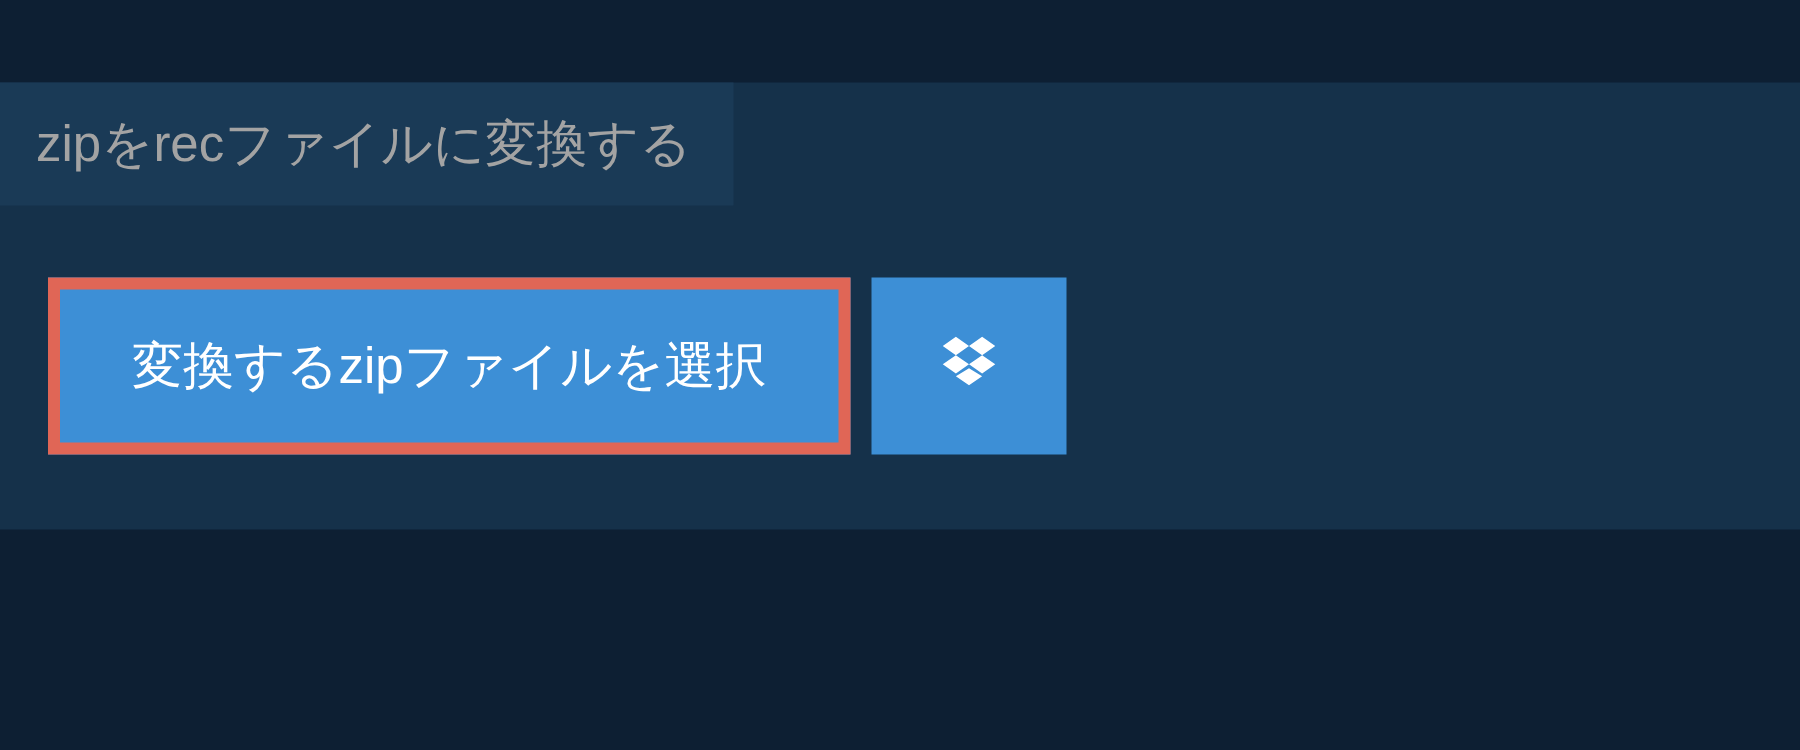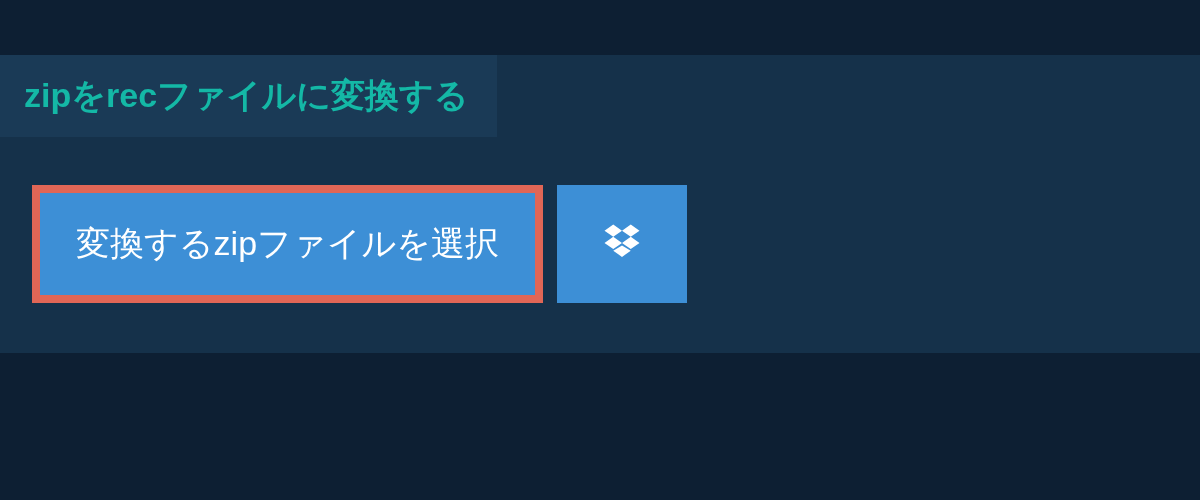--- a/index.html
+++ b/index.html
@@ -16,37 +16,37 @@
     }
     .panel {
       background-color: #15314a;
       margin-top: 55px;
       padding-bottom: 50px;
     }
     .title-tab {
       background-color: #1a3a56;
       display: inline-block;
       padding: 18px 28px 18px 24px;
-      color: #14b8a6;
+      color: #a3a3a3;
       font-size: 34px;
-      font-weight: 700;
+      font-weight: 400;
     }
     .button-row {
       display: flex;
       margin-left: 32px;
       margin-top: 48px;
       gap: 14px;
     }
     .select-button {
       background-color: #3d8fd6;
       border: 8px solid #e06656;
       color: #ffffff;
       font-size: 34px;
       font-weight: 400;
-      padding: 28px 36px;
+      padding: 28px 48px;
       cursor: pointer;
       display: flex;
       align-items: center;
       justify-content: center;
     }
     .dropbox-button {
       background-color: #3d8fd6;
       width: 130px;
       display: flex;
       align-items: center;

